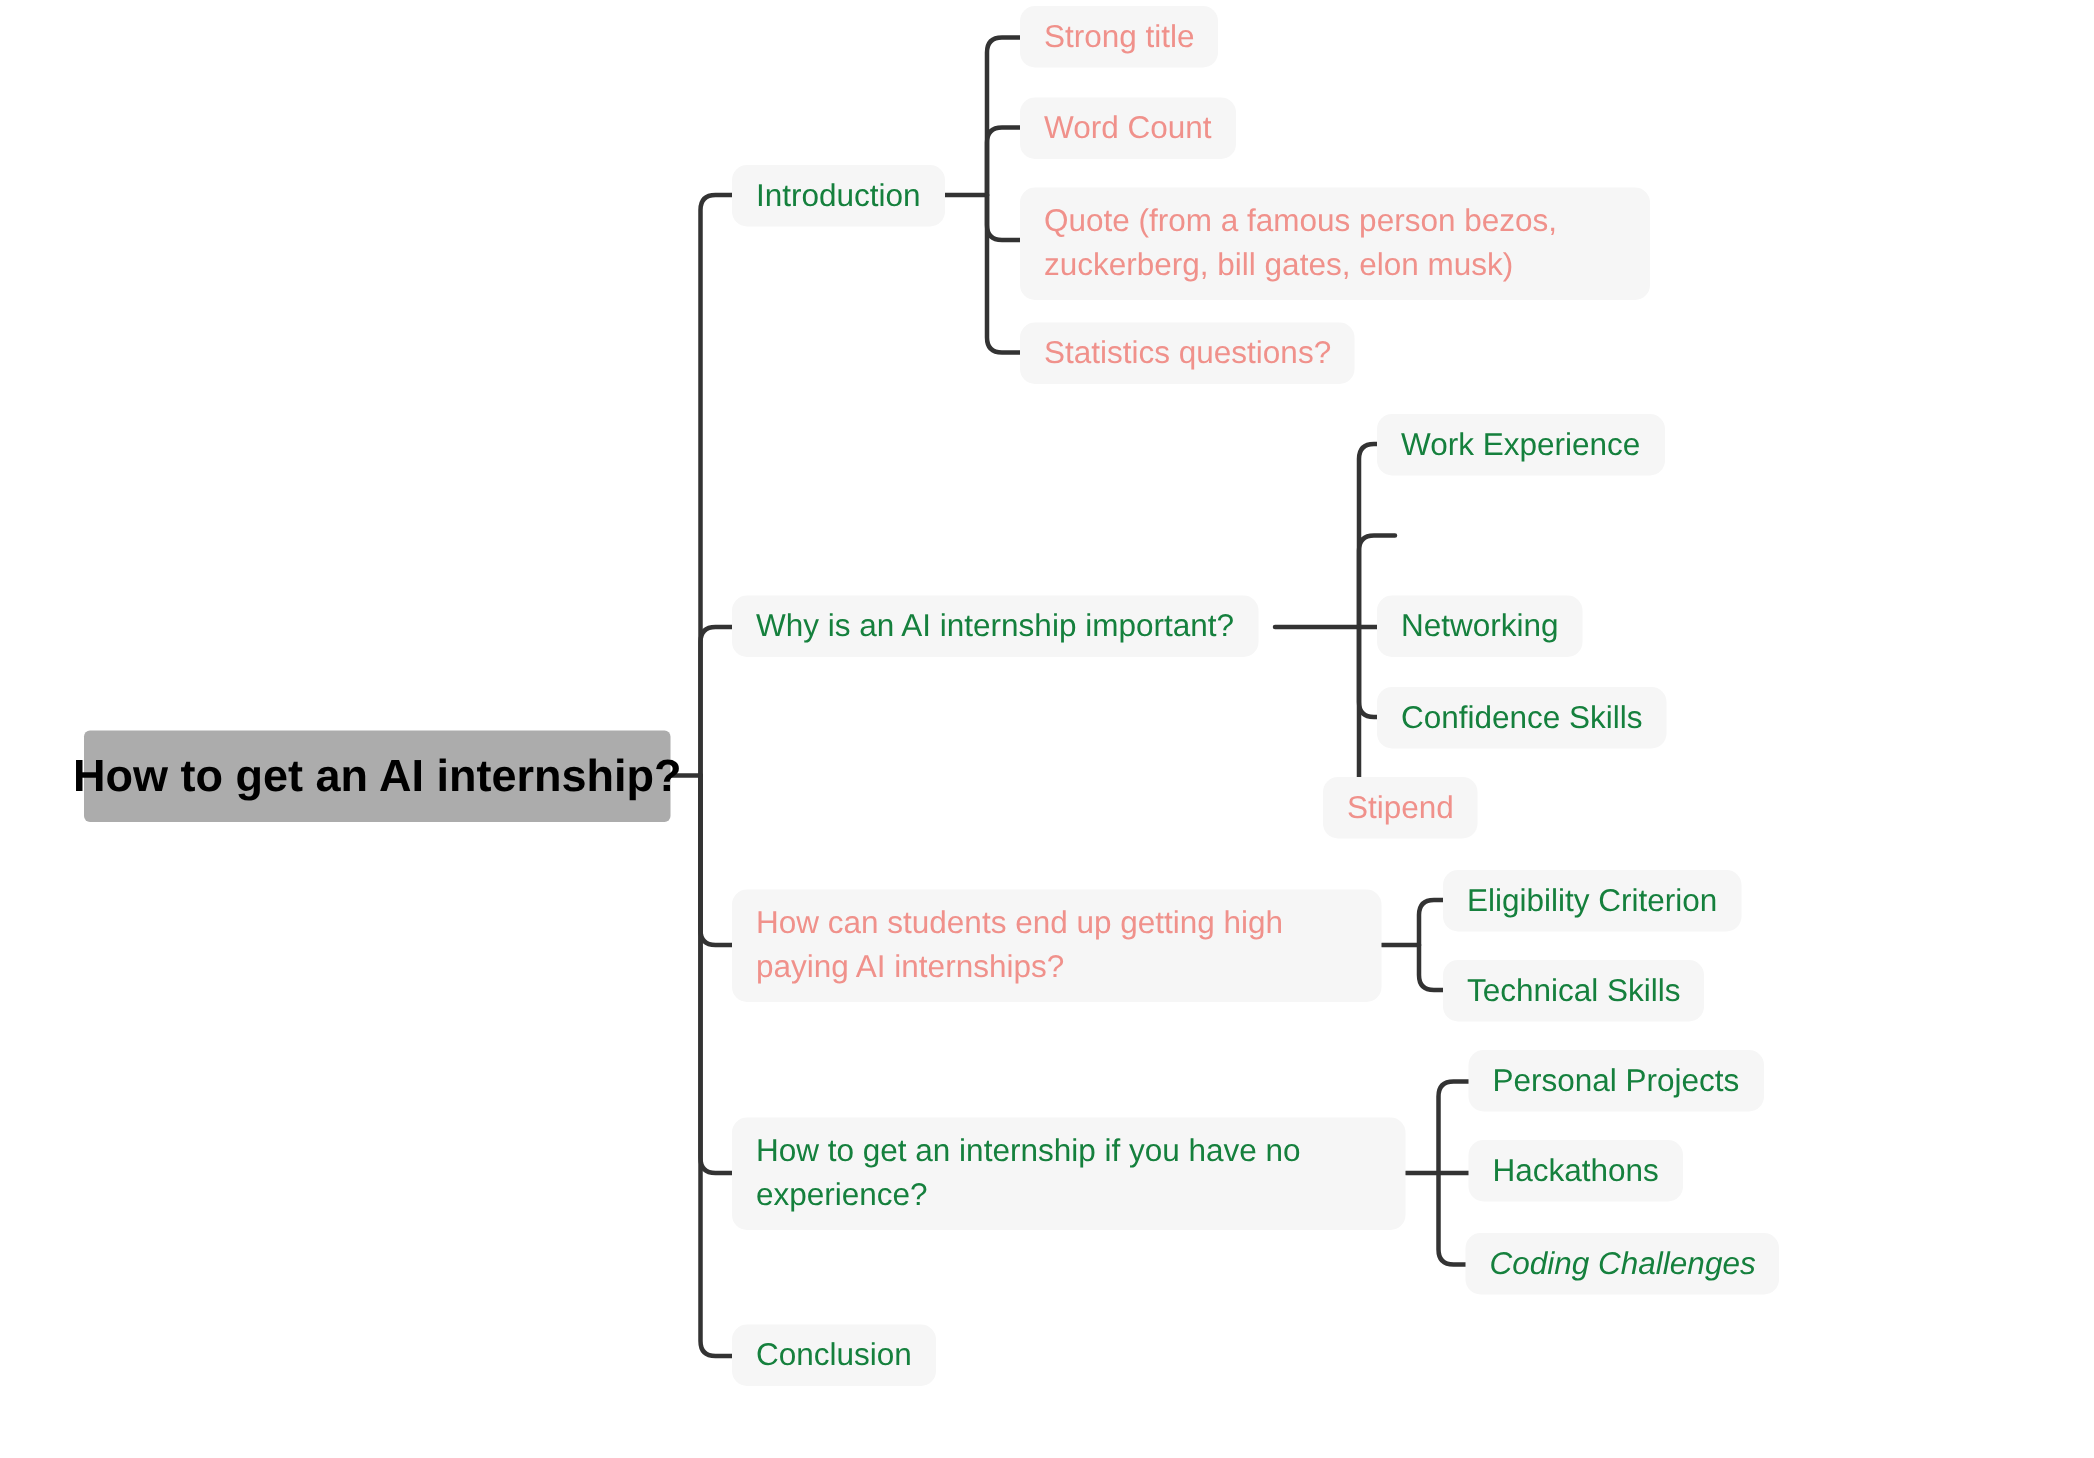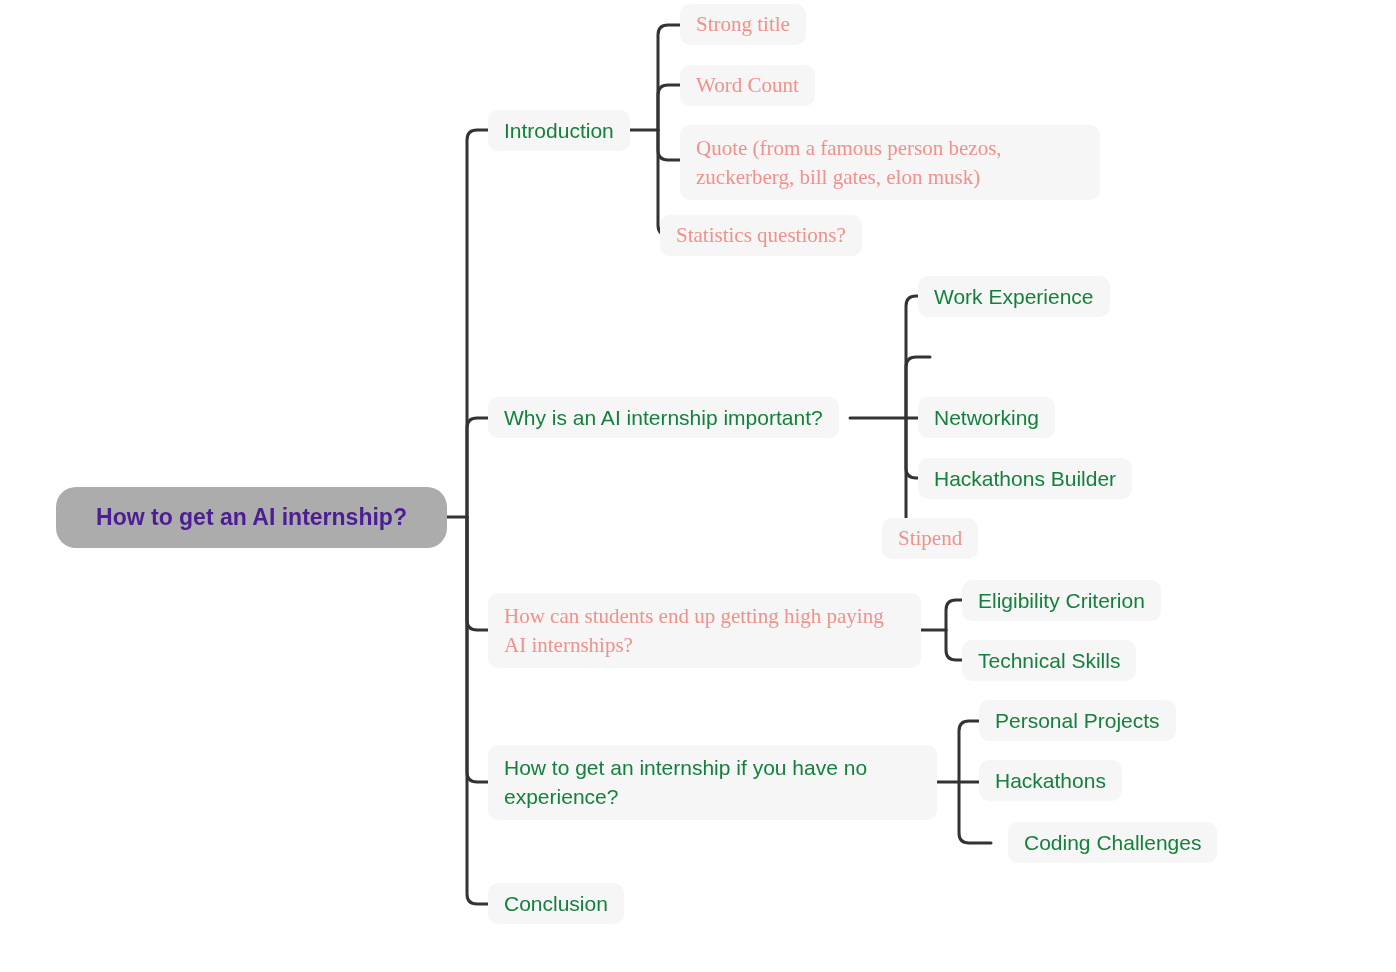--- a/index.html
+++ b/index.html
@@ -39,28 +39,27 @@
     color: #15803d;
     white-space: nowrap;
     box-sizing: border-box;
   }
   .node.multi {
     white-space: normal;
     line-height: 28.5px;
   }
   .node.pink {
     color: #f0918b;
-    font-family: Liberation Serif, serif;
   }
   .node.root {
     background: #acacac;
-    color: #4c1d95;
+    color: #000000;
     font-weight: 700;
-    font-size: 23px;
-    border-radius: 20px;
+    font-size: 30px;
+    border-radius: 4px;
     display: flex;
     align-items: center;
     justify-content: center;
     padding: 0;
   }
 </style>
 </head>
 <body>
 
 <div class="canvas">
@@ -118,34 +117,34 @@
   <div class="node" style="left:488px; top:883px;">Conclusion</div>
 
   <div class="node multi" style="left:488px; top:745px; width:449px;">How to get an internship if you have no experience?</div>
 
   <div class="node pink" style="left:680px; top:4px;">Strong title</div>
 
   <div class="node pink" style="left:680px; top:65px;">Word Count</div>
 
   <div class="node multi pink" style="left:680px; top:125px; width:420px;">Quote (from a famous person bezos, zuckerberg, bill gates, elon musk)</div>
 
-  <div class="node pink" style="left:660px; top:215px;">Statistics questions?</div>
+  <div class="node pink" style="left:680px; top:215px;">Statistics questions?</div>
 
   <div class="node" style="left:918px; top:276px;">Work Experience</div>
 
 
   <div class="node" style="left:918px; top:397px;">Networking</div>
 
-  <div class="node" style="left:918px; top:458px;">Hackathons Builder</div>
+  <div class="node" style="left:918px; top:458px;">Confidence Skills</div>
 
   <div class="node pink" style="left:882px; top:518px;">Stipend</div>
 
   <div class="node" style="left:962px; top:580px;">Eligibility Criterion</div>
 
   <div class="node" style="left:962px; top:640px;">Technical Skills</div>
 
   <div class="node" style="left:979px; top:760px;">Hackathons</div>
 
   <div class="node" style="left:979px; top:700px;">Personal Projects</div>
 
-  <div class="node" style="left:1008px; top:822px;">Coding Challenges</div>
+  <div class="node" style="left:977px; top:822px;font-style:italic;">Coding Challenges</div>
 
 </div>
 
 </body></html>

